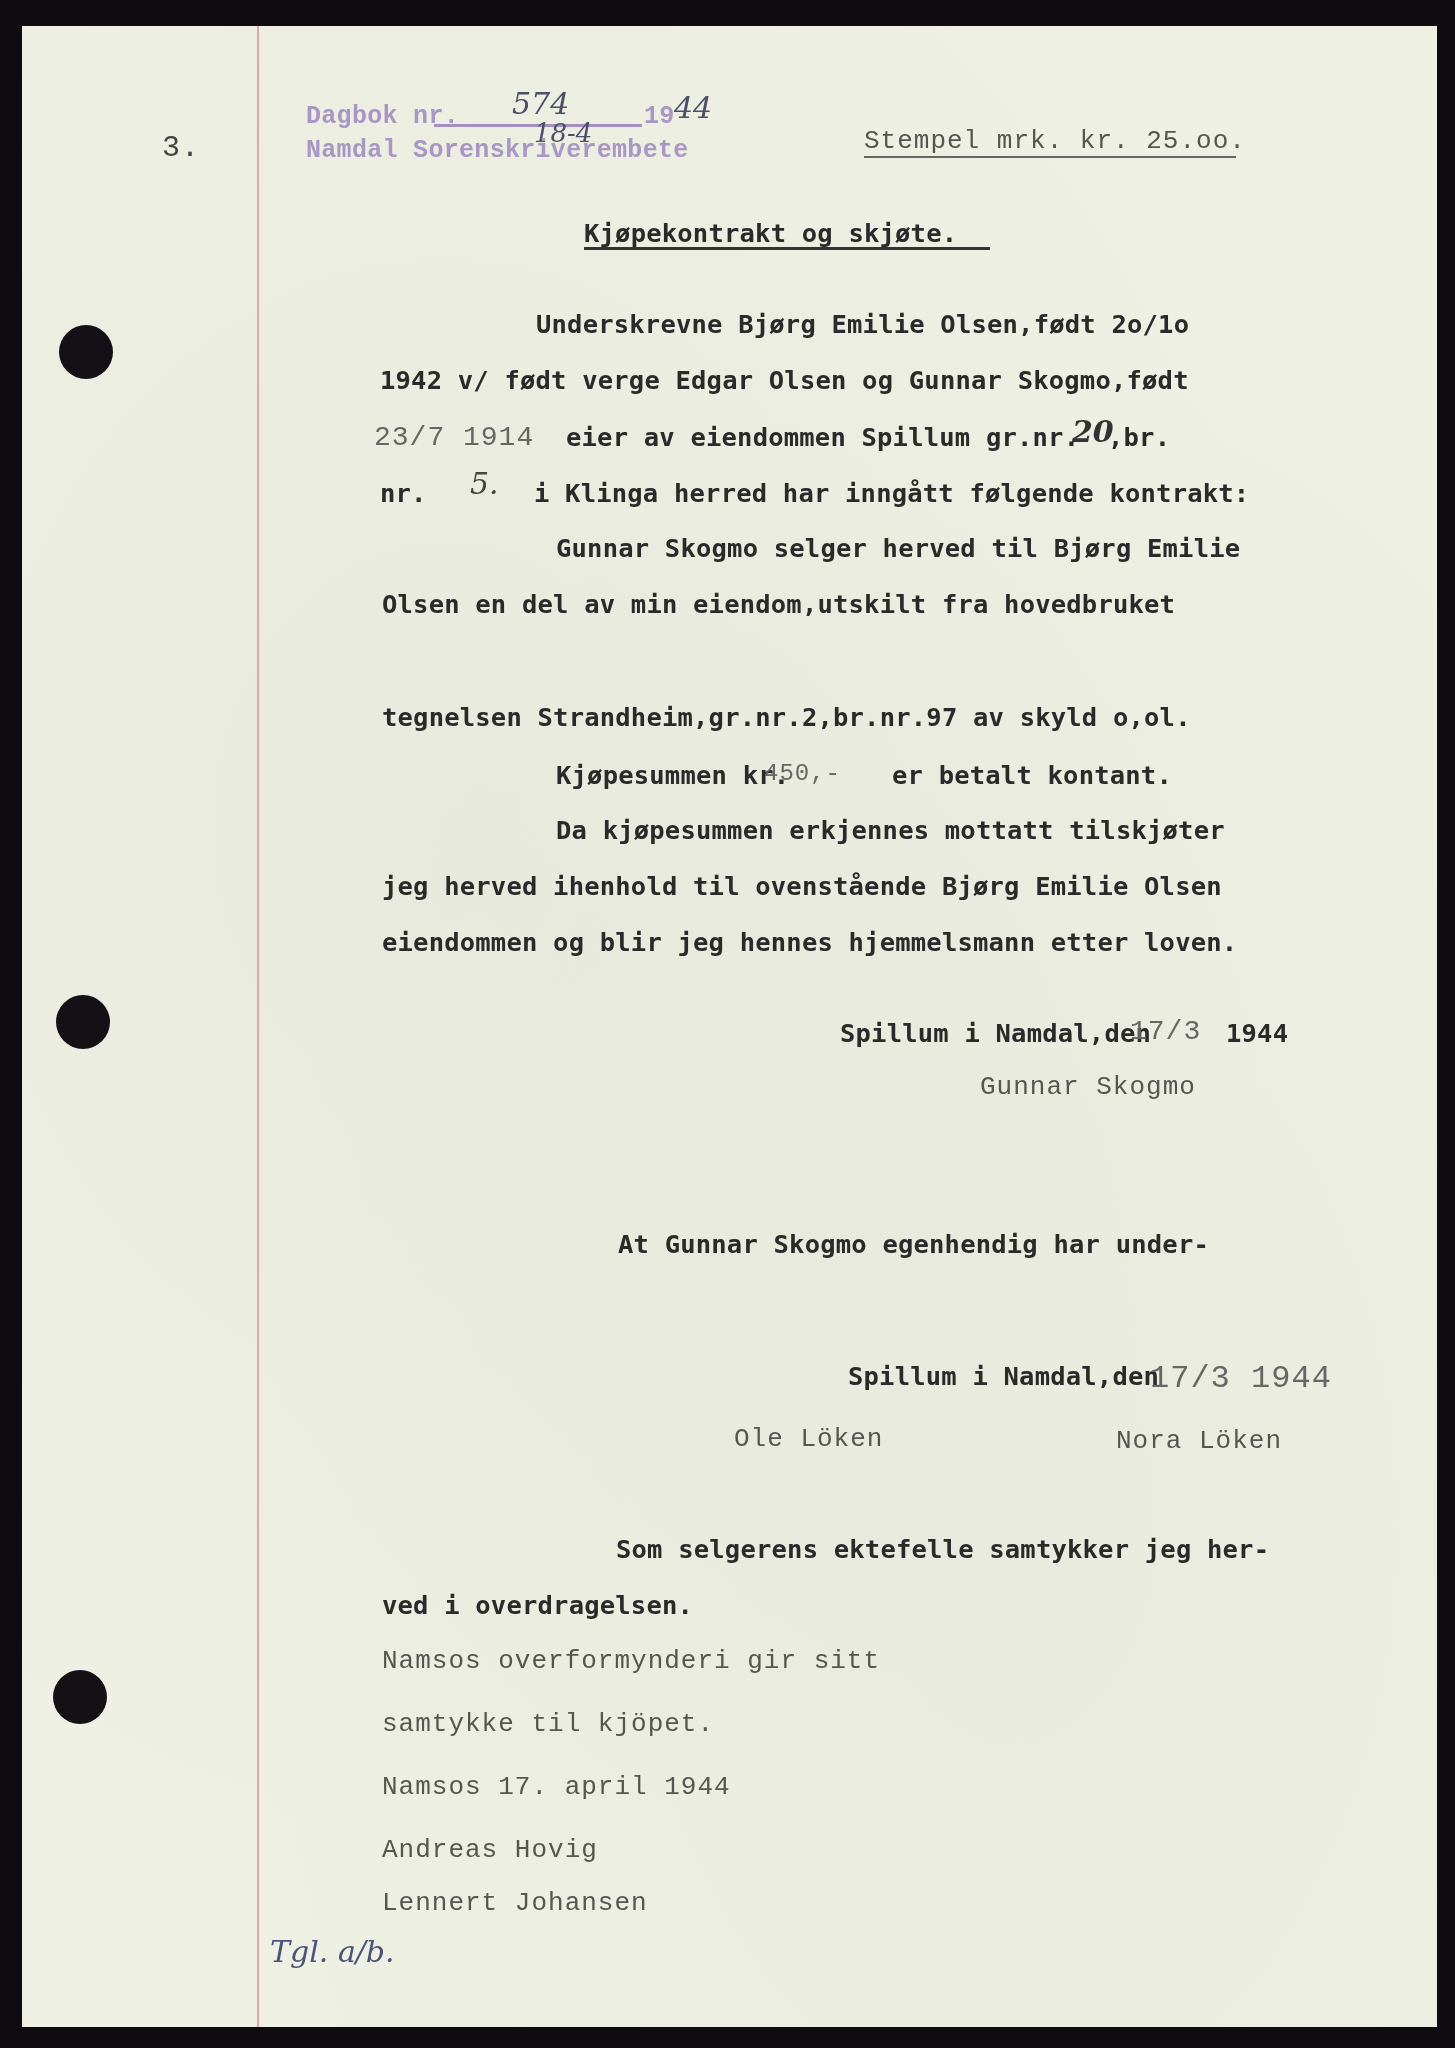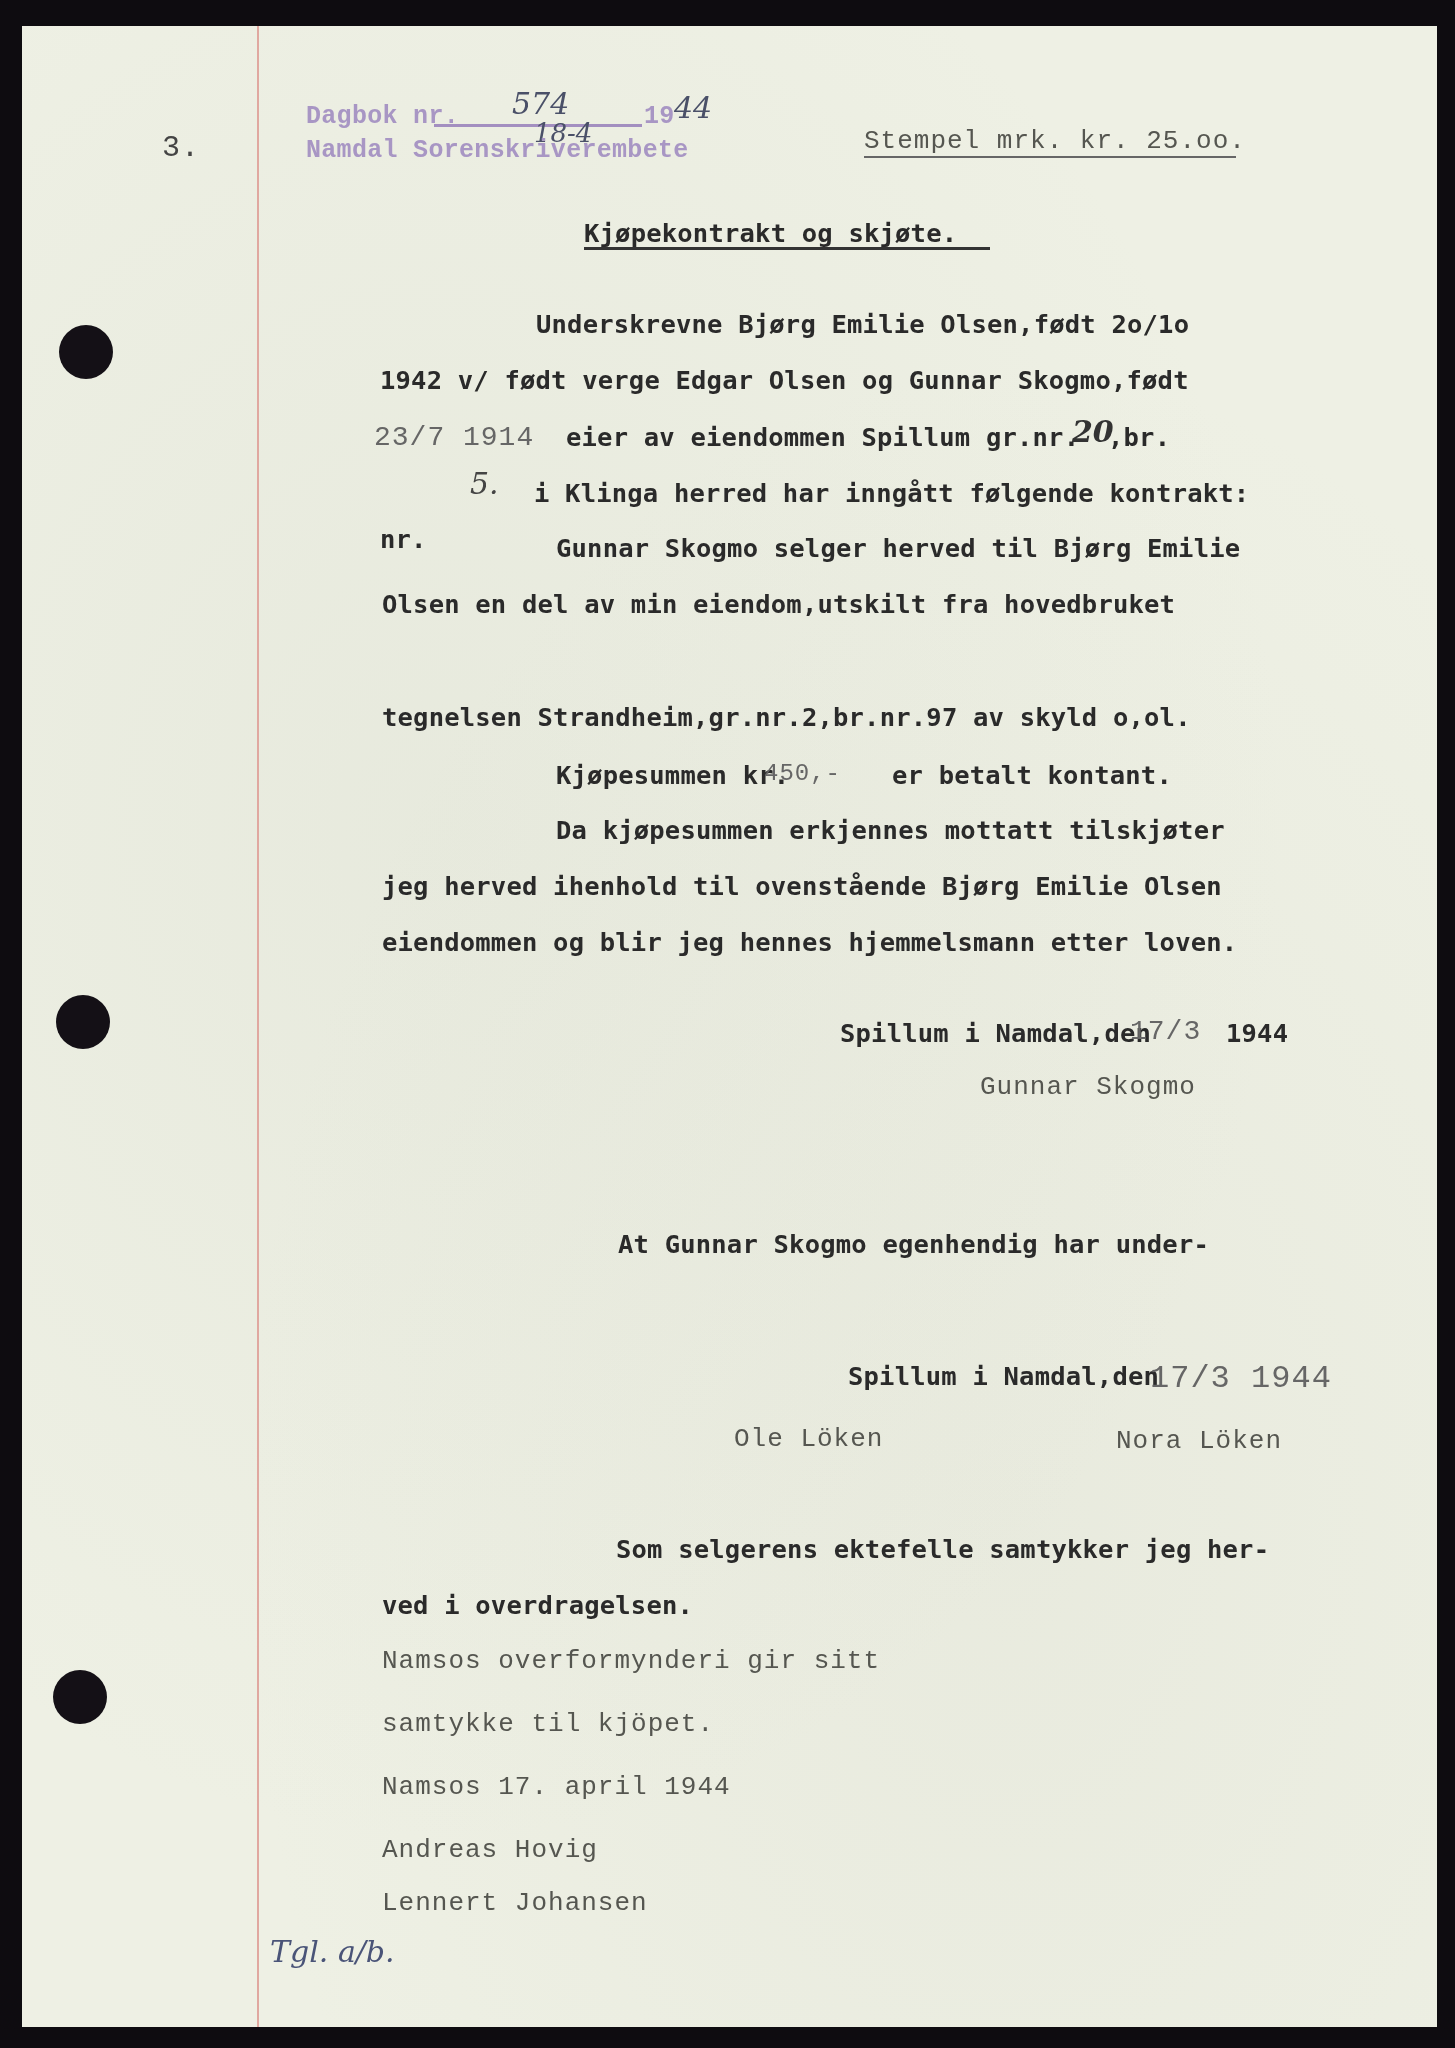--- a/index.html
+++ b/index.html
@@ -76,21 +76,21 @@
   <div class="underline-typed" style="left:562px; top:221px; width:406px;"></div>
 
   <div class="abs typed" style="left:514px; top:283px;">Underskrevne Bjørg Emilie Olsen,født 2o/1o</div>
   <div class="abs typed" style="left:358px; top:339px;">1942 v/ født verge Edgar Olsen og Gunnar Skogmo,født</div>
 
   <div class="abs light" style="left:352px; top:396px; font-size:28px; color:#666;">23/7 1914</div>
   <div class="abs typed" style="left:544px; top:396px;">eier av eiendommen Spillum gr.nr.</div>
   <div class="abs hand" style="left:1050px; top:388px; font-weight:bold; color:#333;">20</div>
   <div class="abs typed" style="left:1086px; top:396px;">,br.</div>
 
-  <div class="abs typed" style="left:358px; top:452px;margin-top:46px;">nr.</div>
+  <div class="abs typed" style="left:358px; top:452px;">nr.</div>
   <div class="abs hand" style="left:448px; top:440px; color:#444;">5.</div>
   <div class="abs typed" style="left:512px; top:452px;">i Klinga herred har inngått følgende kontrakt:</div>
 
   <div class="abs typed" style="left:534px; top:507px;">Gunnar Skogmo selger herved til Bjørg Emilie</div>
   <div class="abs typed" style="left:360px; top:563px;">Olsen en del av min eiendom,utskilt fra hovedbruket</div>
   <div class="abs typed" style="left:360px; top:676px;">tegnelsen Strandheim,gr.nr.2,br.nr.97 av skyld o,ol.</div>
 
   <div class="abs typed" style="left:534px; top:734px;">Kjøpesummen kr.</div>
   <div class="abs light" style="left:742px; top:734px; font-size:24px; color:#666;">450,-</div>
   <div class="abs typed" style="left:870px; top:734px;">er betalt kontant.</div>

